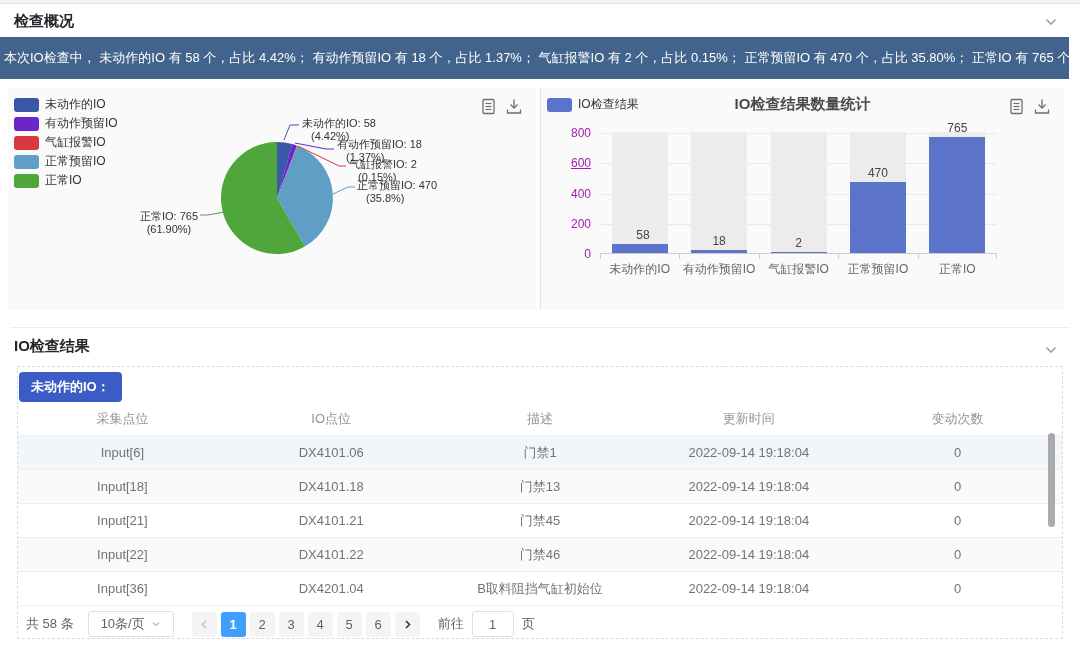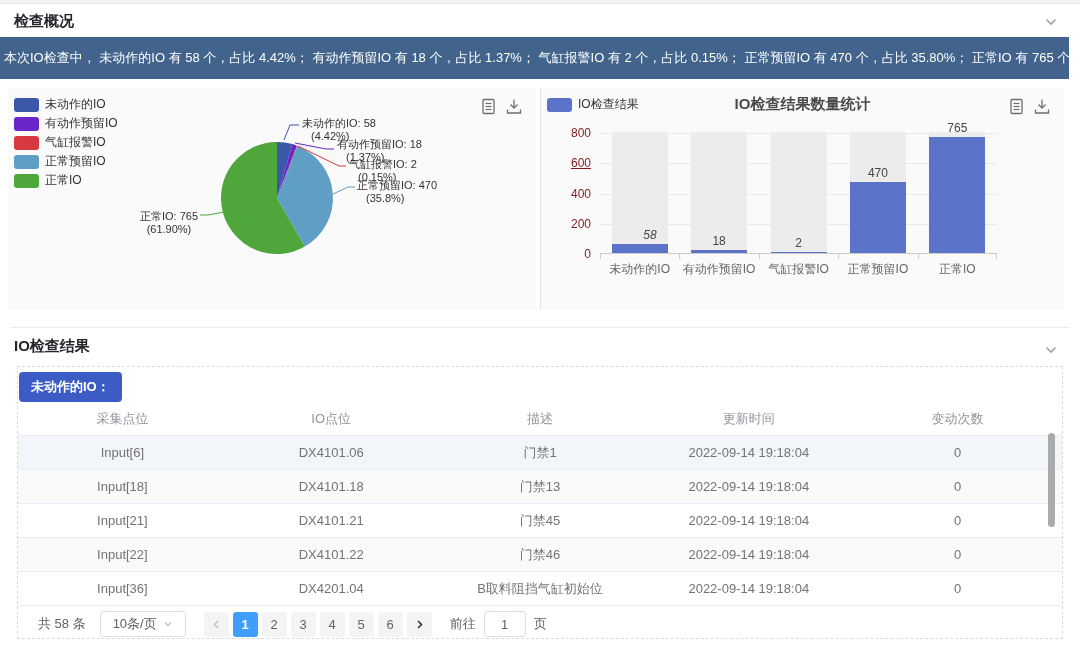--- a/index.html
+++ b/index.html
@@ -29,21 +29,21 @@
 
   .legend-col { position:absolute; top:7px; left:6px; }
   .legend-item { display:flex; align-items:center; height:19px; cursor:pointer; }
   .swatch { width:25px; height:14px; border-radius:3px; margin-right:6px; flex:none; }
   .legend-label { font-size:12px; color:#333; white-space:nowrap; }
 
   #pie-svg { position:absolute; left:0; top:0; }
   .pie-label { position:absolute; font-size:11px; color:#333; line-height:13px; white-space:nowrap; }
   .pie-label .l2-ind { padding-left:9px; }
 
-  .ytick { position:absolute; width:42px; text-align:right; font-size:12px; color:#7f1d1d; }
+  .ytick { position:absolute; width:42px; text-align:right; font-size:12px; color:#a21caf; }
   .bar-plot { position:absolute; left:59px; top:45px; width:397px; height:121px; border-bottom:1px solid #ccc; }
   .gridline { position:absolute; left:0; width:397px; height:1px; background:#e9e9e9; }
   .bar-col-bg { position:absolute; bottom:0; width:56px; background:#ececec; }
   .bar-rect { position:absolute; bottom:0; width:56px; }
   .bar-val { position:absolute; width:70px; text-align:center; font-size:12px; color:#444; }
   .xtick { position:absolute; top:121px; width:1px; height:5px; background:#ccc; }
   .xcat { position:absolute; top:173px; text-align:center; font-size:12px; color:#666; white-space:nowrap; }
 
   .separator { position:absolute; left:10px; top:327px; width:1060px; height:1px; background:#eaecf1; }
 
@@ -54,21 +54,21 @@
   .io-table { position:absolute; left:0; top:36px; width:100%; }
   .trow { display:flex; width:100%; border-bottom:1px solid #ebeef5; }
   .trow.head { height:33px; line-height:32px; }
   .trow.body { height:34px; line-height:33px; }
   .cell { width:20%; text-align:center; font-size:13px; color:#737373; overflow:hidden; white-space:nowrap; }
   .trow.head .cell { color:#909399; }
 
   .scroll-thumb { position:absolute; right:7px; top:66px; width:7px; height:94px; background:#9c9c9c; border-radius:4px; opacity:.85; }
 
   .pager { position:absolute; left:0; top:243px; width:100%; height:28px; display:flex; align-items:center; font-size:13px; color:#606266; }
-  .pg-total { margin-left:20px; white-space:nowrap; }
+  .pg-total { margin-left:8px; white-space:nowrap; }
   .pg-select { margin-left:14px; width:86px; height:26px; border:1px solid #dcdfe6; border-radius:3px; background:#fff;
                display:flex; align-items:center; justify-content:center; gap:6px; cursor:pointer; white-space:nowrap; }
   .pg-select svg { flex:none; }
   .pg-btn { width:25px; height:25px; margin:0 2px; border-radius:3px; background:#f4f4f5; display:flex; align-items:center;
             justify-content:center; font-size:13px; color:#606266; cursor:pointer; }
   .pg-btn.prev { margin-left:18px; }
   .pg-btn.active { background:#409eff; color:#fff; font-weight:bold; }
   .pg-goto { margin-left:16px; white-space:nowrap; }
   .pg-input { width:42px; height:26px; margin:0 8px; border:1px solid #dcdfe6; border-radius:3px; text-align:center;
               font-size:13px; color:#606266; font-family:inherit; }
@@ -187,21 +187,21 @@
           <div class="gridline" style="top: 135.75px; left: 59px;"></div>
           <div class="ytick" style="left: 8px; top: 98.5px;">400</div>
           <div class="gridline" style="top: 105.5px; left: 59px;"></div>
           <div class="ytick" style="left: 8px; top: 68.25px; text-decoration: underline;">600</div>
           <div class="gridline" style="top: 75.25px; left: 59px;"></div>
           <div class="ytick" style="left: 8px; top: 38px;">800</div>
           <div class="gridline" style="top: 45px; left: 59px;"></div>
           <div class="bar-plot">
             <div class="bar-col-bg" style="left: 11.7px; height: 121px; background: rgb(236, 236, 236);"></div>
             <div class="bar-rect" style="left: 11.7px; height: 8.7725px; background: rgb(91, 115, 200);"></div>
-            <div class="bar-val" style="left: 15px; top: 95.2275px; font-style: italic;">58</div>
+            <div class="bar-val" style="left: 8px; top: 95.2275px;">58</div>
             <div class="xtick" style="left: 0px;"></div>
             <div class="bar-col-bg" style="left: 91.1px; height: 121px; background: rgb(236, 236, 236);"></div>
             <div class="bar-rect" style="left: 91.1px; height: 2.7225px; background: rgb(91, 115, 200);"></div>
             <div class="bar-val" style="left: 84.1px; top: 101.278px;">18</div>
             <div class="xtick" style="left: 79.4px;"></div>
             <div class="bar-col-bg" style="left: 170.5px; height: 121px; background: rgb(236, 236, 236);"></div>
             <div class="bar-rect" style="left: 170.5px; height: 1px; background: rgb(91, 115, 200);"></div>
             <div class="bar-val" style="left: 163.5px; top: 103px;">2</div>
             <div class="xtick" style="left: 158.8px;"></div>
             <div class="bar-col-bg" style="left: 249.9px; height: 121px; background: rgb(236, 236, 236);"></div>

